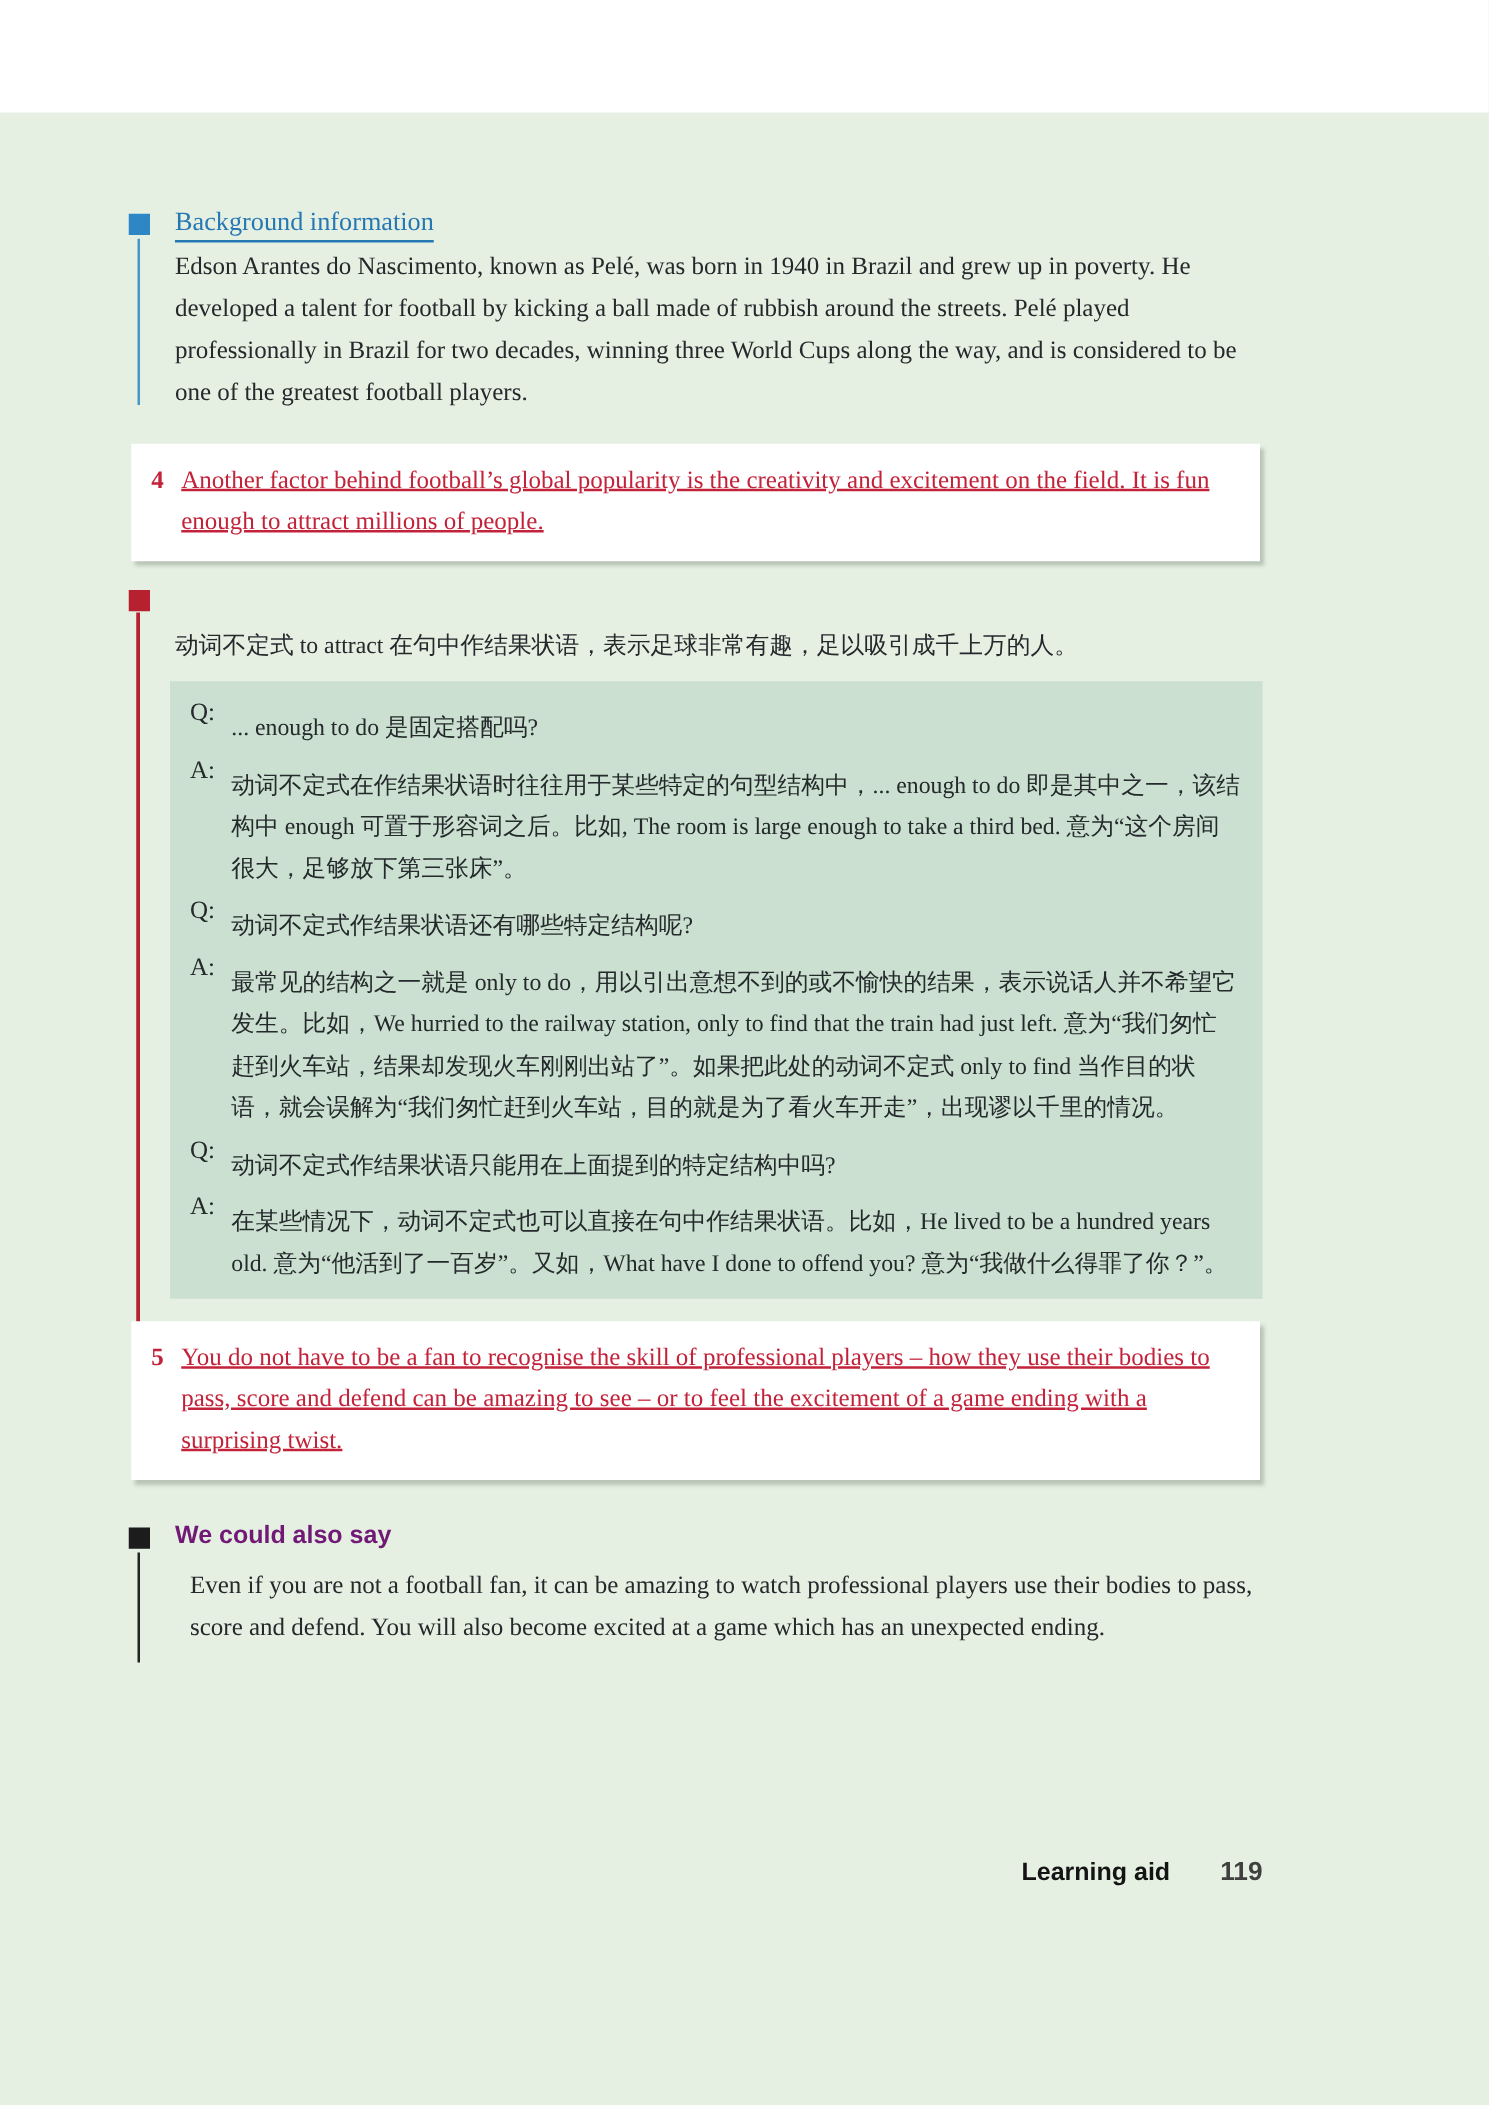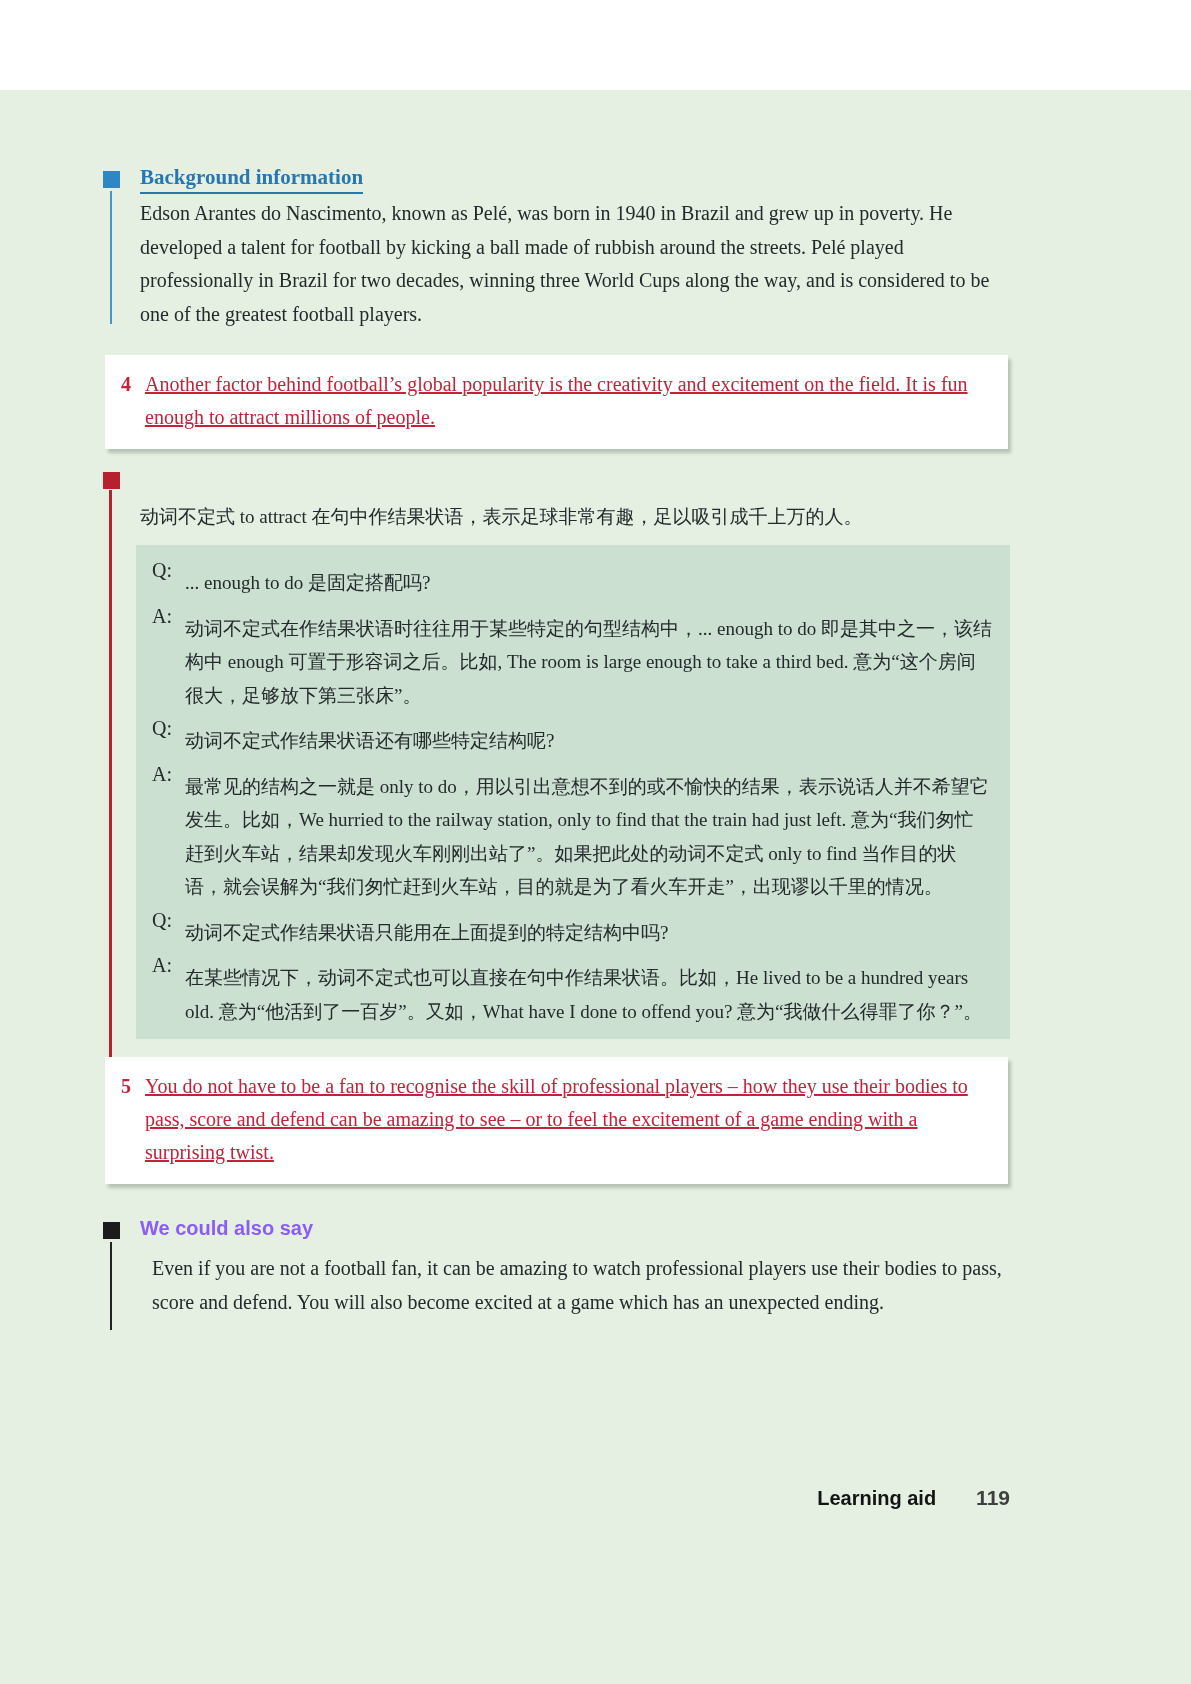--- a/index.html
+++ b/index.html
@@ -22,21 +22,21 @@
   .sq-red{background:#b6202f;}
   .sq-black{background:#1c1c1c;}
   
   .vline{position:absolute;width:2px;}
   .vline-blue{background:#4796c8;left:110px;top:191px;height:133px;}
   .vline-red{background:#b6202f;width:3px;left:109px;top:490px;height:598px;}
   .vline-black{background:#222;left:110px;top:1242px;height:88px;}
 
   .bg-heading{
     position:absolute;left:140px;top:165px;
-    font-size:21px;font-weight:700;color:#2678b3;
+    font-size:21px;font-weight:400;color:#2678b3;
     border-bottom:2px solid #2678b3;padding-bottom:2px;
   }
   .bg-body{
     position:absolute;left:140px;top:197px;width:868px;
     font-size:20px;line-height:33.5px;
   }
 
   .white-box{
     position:absolute;left:105px;width:903px;
     background:#ffffff;
@@ -72,21 +72,21 @@
     box-sizing:border-box;
     padding:9px 18px 11px 16px;
   }
   .qa-row{display:flex;}
   .qa-label{flex:0 0 33px;font-size:20px;line-height:33.5px;}
   .qa-text{flex:1;font-size:19px;line-height:33.5px;margin-top:12px;}
 
   .also-heading{
     position:absolute;left:140px;top:1217px;
     font-family:"Liberation Sans","DejaVu Sans",sans-serif;
-    font-weight:bold;font-size:20px;color:#8b5cf6;
+    font-weight:bold;font-size:20px;color:#701a75;
   }
   .also-body{
     position:absolute;left:152px;top:1251px;width:862px;
     font-size:20px;line-height:34px;
   }
 
   .footer{
     position:absolute;top:1486px;right:181px;
     display:flex;align-items:baseline;gap:40px;
     font-family:"Liberation Sans","DejaVu Sans",sans-serif;

